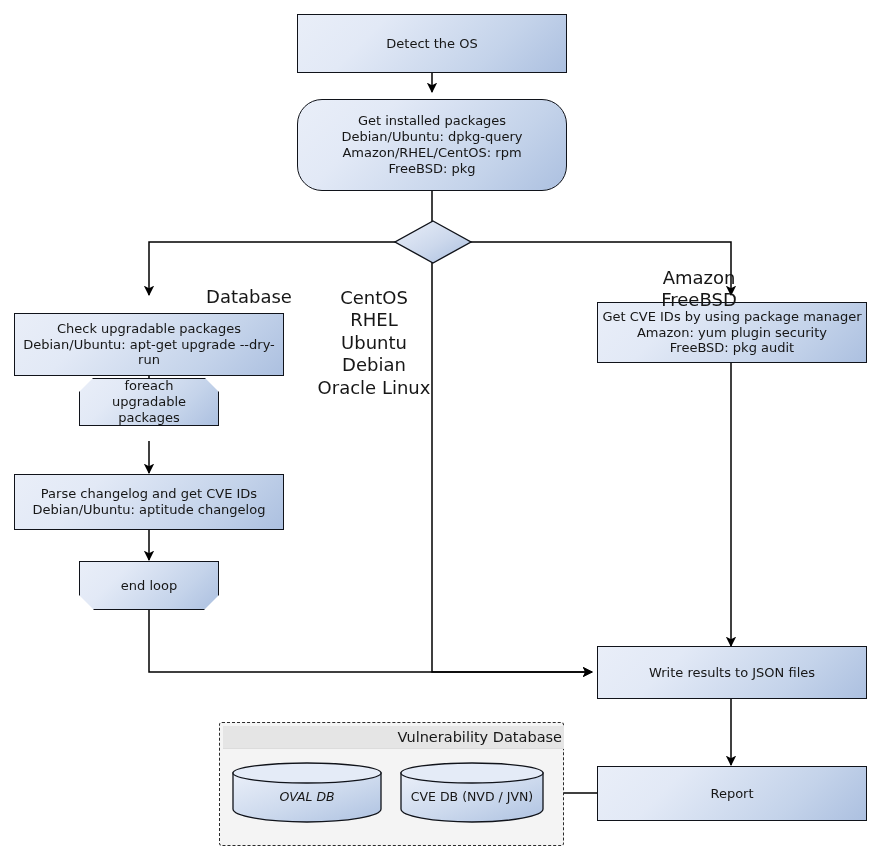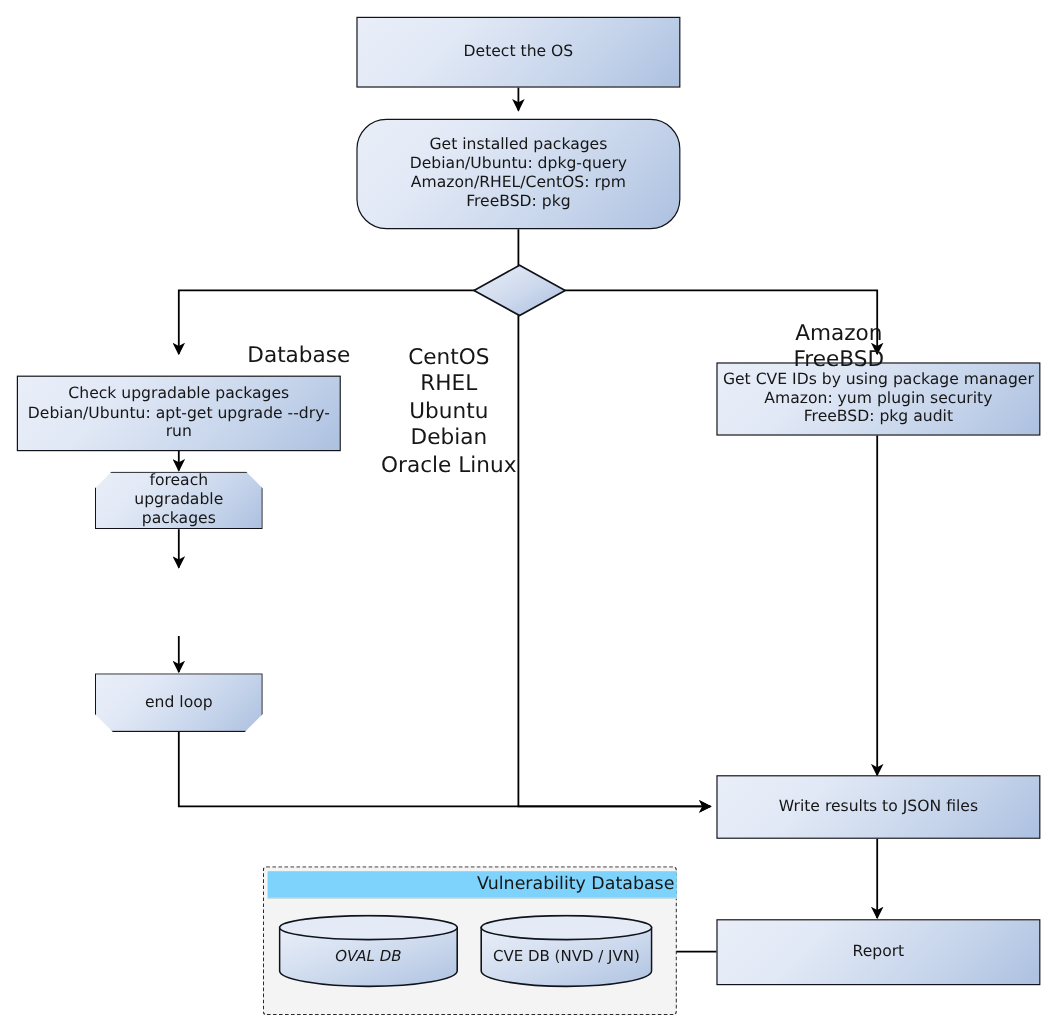--- a/index.html
+++ b/index.html
@@ -67,21 +67,21 @@
   .group-box {
     position: absolute;
     box-sizing: border-box;
     border: 1.6px dashed #2b2b2b;
     background: #f4f4f4;
     border-radius: 3px;
   }
   .group-title {
     position: absolute;
     box-sizing: border-box;
-    background: #7dd3fc;
+    background: #e5e5e5;
     border-bottom: 1px solid #dcdcdc;
     font-size: 14.5px;
     text-align: right;
     padding-right: 2px;
     color: #161616;
     line-height: 22px;
     overflow: visible;
     white-space: nowrap;
   }
   .cyl {
@@ -149,25 +149,29 @@
 Debian/Ubuntu: dpkg-query
 Amazon/RHEL/CentOS: rpm
 FreeBSD: pkg</span>
   </div>
 
   <div class="node proc" style="left:14px; top:313px; width:270px; height:63px;">
     <span>Check upgradable packages
 Debian/Ubuntu: apt-get upgrade --dry-run</span>
   </div>
 
-  <div class="node loop-start" style="left:79px; top:393px; width:140px; height:48px;">
+  <div class="node loop-start" style="left:79px; top:378px; width:140px; height:48px;">
     <span>foreach
 upgradable  packages</span>
   </div>
 
+  <div class="node proc" style="left:14px; top:474px; width:270px; height:56px;">
+    <span>Parse changelog and get  CVE IDs
+Debian/Ubuntu: aptitude changelog</span>
+  </div>
 
   <div class="node loop-end" style="left:79px; top:561px; width:140px; height:49px;">
     <span>end loop</span>
   </div>
 
   <div class="node proc" style="left:597px; top:302px; width:270px; height:61px;">
     <span>Get CVE IDs by using package manager
 Amazon: yum plugin security
 FreeBSD: pkg audit</span>
   </div>

